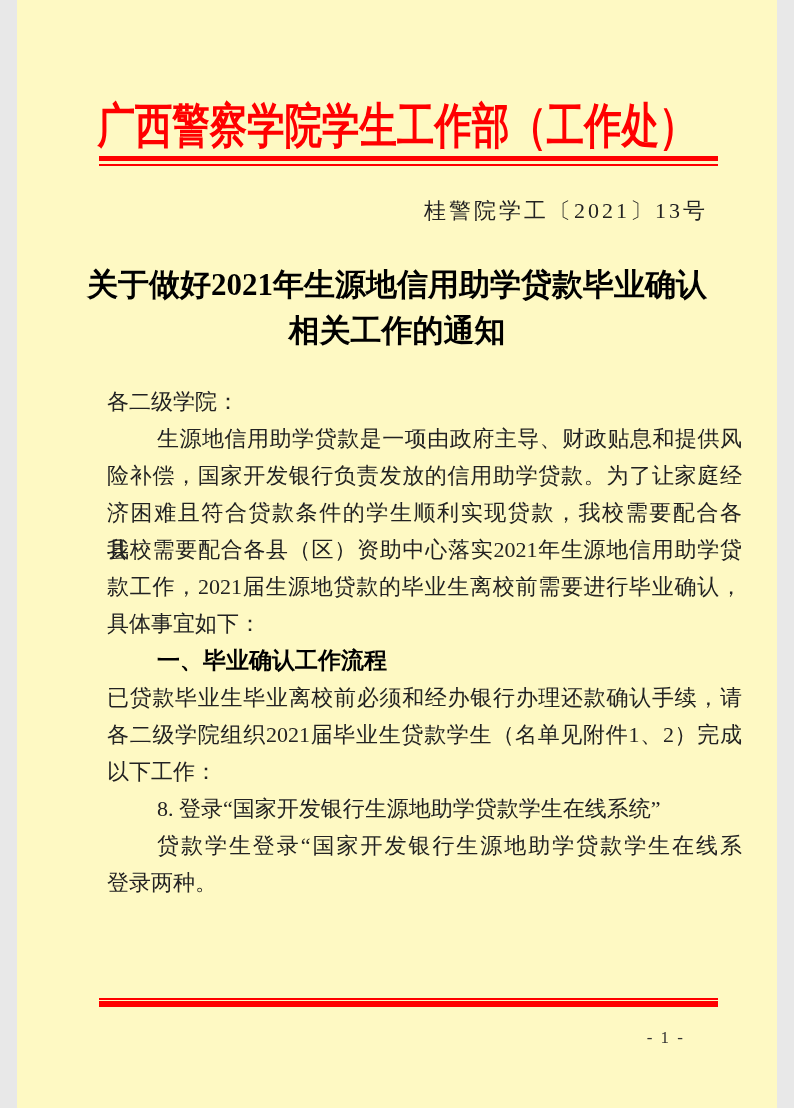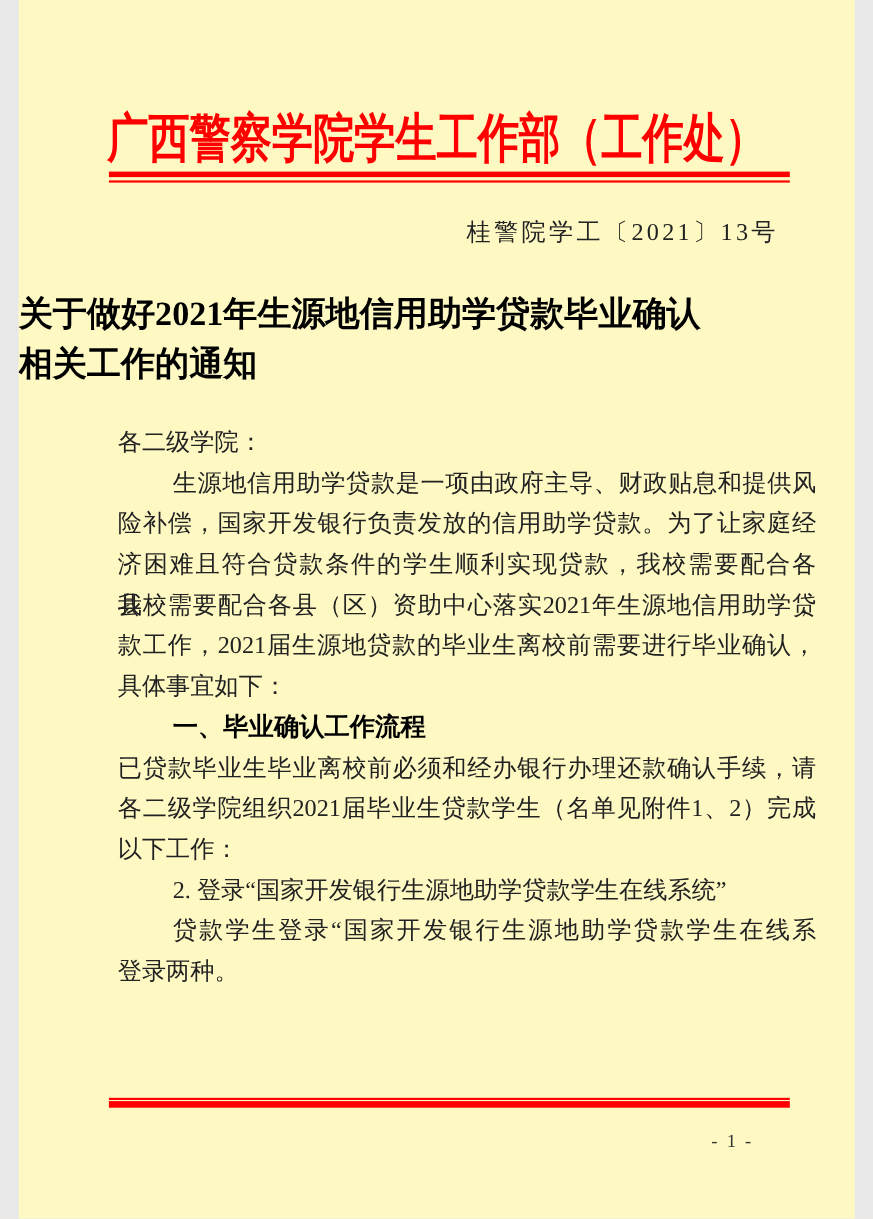--- a/index.html
+++ b/index.html
@@ -55,21 +55,21 @@
     font-size: 22px;
     letter-spacing: 3px;
     color: #222222;
   }
   
   .doc-title {
     position: absolute;
     top: 262px;
     left: 0;
     width: 100%;
-    text-align: left;
+    text-align: center;
     font-size: 31px;
     line-height: 46px;
     font-weight: bold;
     color: #000000;
   }
   
   .body-block {
     position: absolute;
     top: 383px;
     left: 90px;
@@ -124,21 +124,21 @@
       <div class="line indent stretch">生源地信用助学贷款是一项由政府主导、财政贴息和提供风</div>
       <div class="line stretch">险补偿，国家开发银行负责发放的信用助学贷款。为了让家庭经</div>
       <div class="line stretch">济困难且符合贷款条件的学生顺利实现贷款，我校需要配合各县，</div>
       <div class="line stretch">我校需要配合各县（区）资助中心落实2021年生源地信用助学贷</div>
       <div class="line stretch">款工作，2021届生源地贷款的毕业生离校前需要进行毕业确认，</div>
       <div class="line">具体事宜如下：</div>
       <div class="line indent heading">一、毕业确认工作流程</div>
       <div class="line stretch">已贷款毕业生毕业离校前必须和经办银行办理还款确认手续，请</div>
       <div class="line stretch">各二级学院组织2021届毕业生贷款学生（名单见附件1、2）完成</div>
       <div class="line">以下工作：</div>
-      <div class="line indent">2. 登录“国家开发银行生源地助学贷款学生在线系统”</div>
+      <div class="line indent">8. 登录“国家开发银行生源地助学贷款学生在线系统”</div>
       <div class="line indent stretch">贷款学生登录“国家开发银行生源地助学贷款学生在线系</div>
       <div class="line">登录两种。</div>
     </div>
 
   <div class="rule rule-bottom"></div>
 
   <div class="page-num">- 1 -</div>
 
 </div>
 

